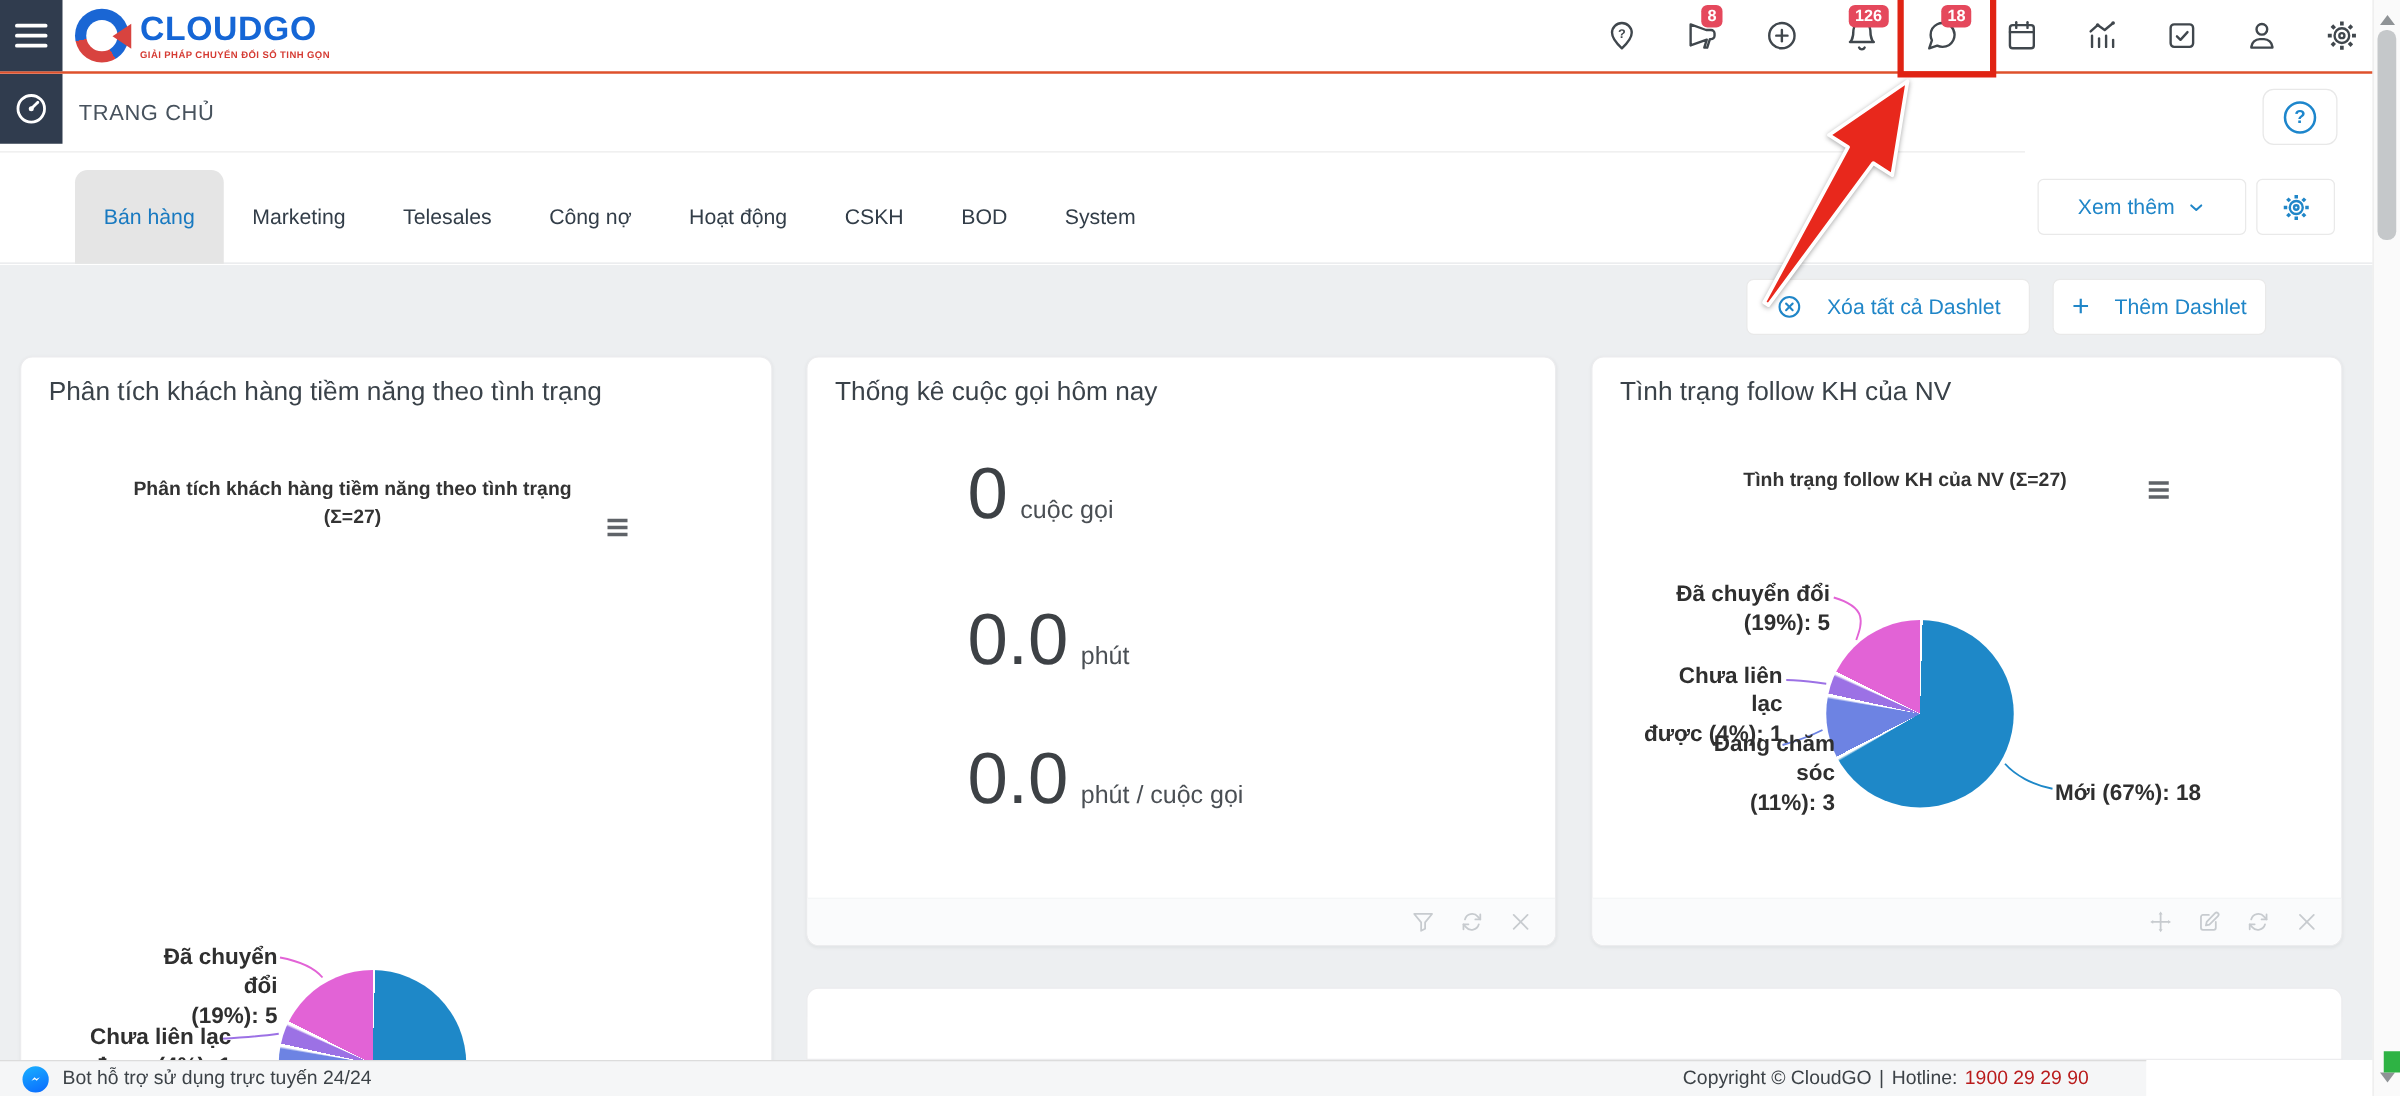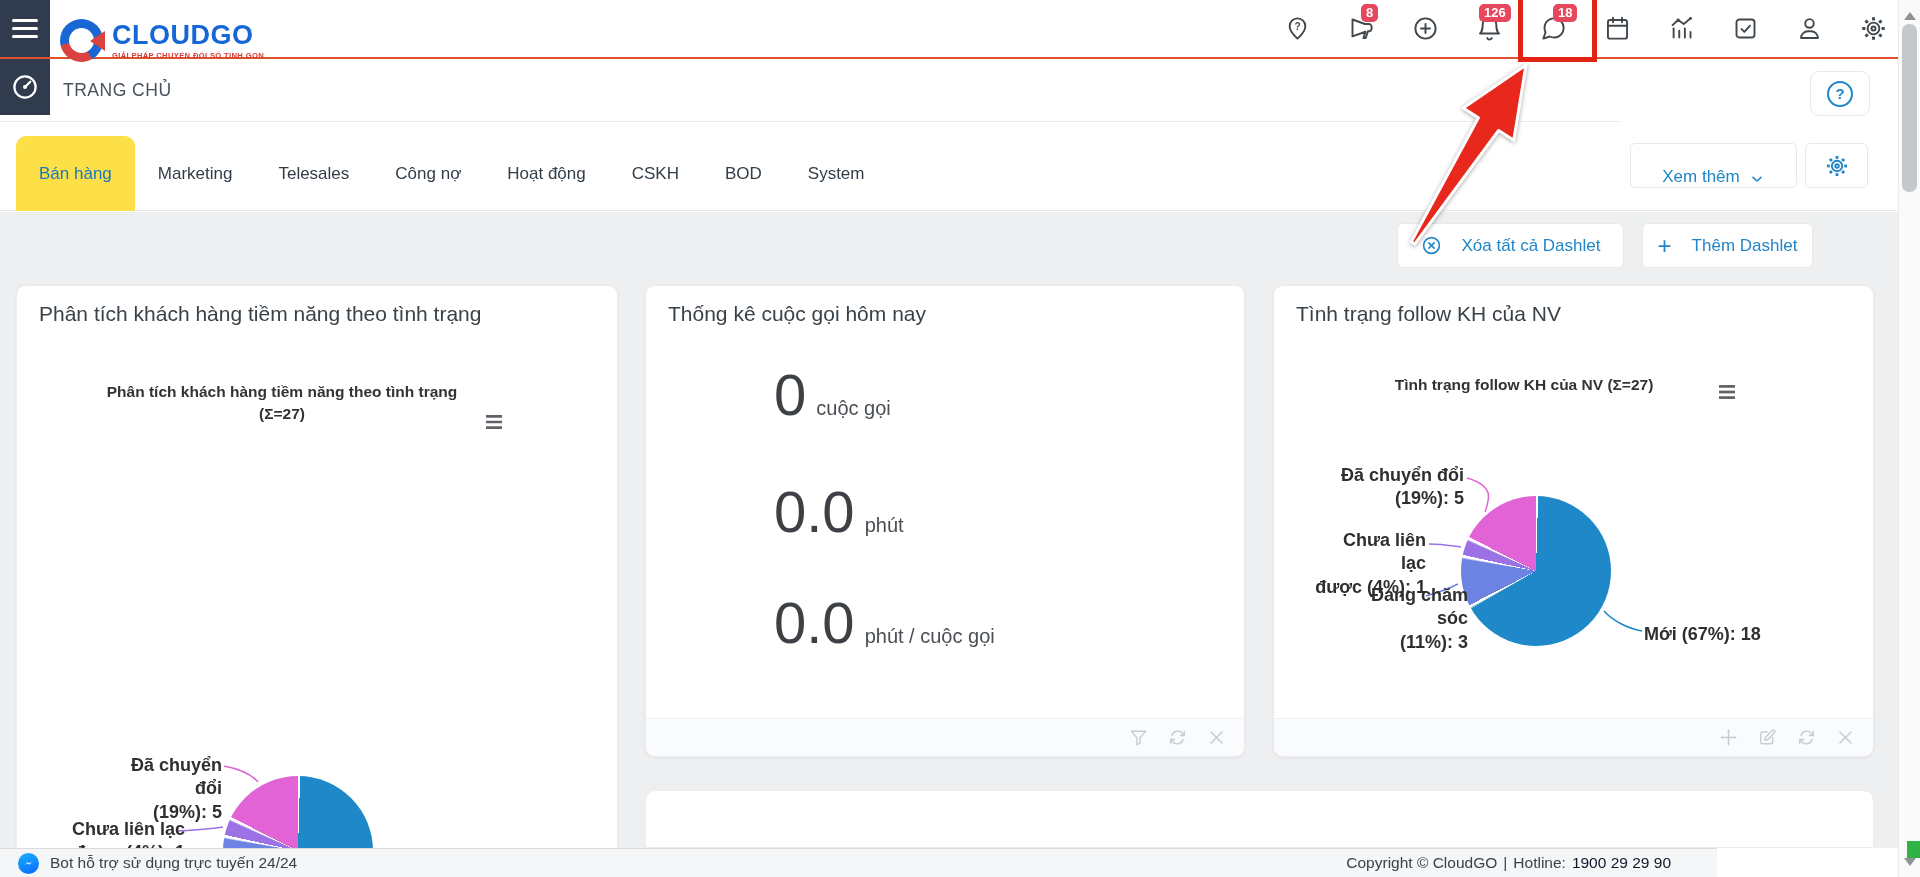--- a/index.html
+++ b/index.html
@@ -6,21 +6,21 @@
   html,body { background:#fff; }
   .app {
     position:relative; width:1920px; height:877px; overflow:hidden;
     background:#fff; font-family:"Liberation Sans","DejaVu Sans",sans-serif; color:#333;
   }
 
   
   .topbar { position:absolute; left:0; top:0; width:1920px; height:59px; background:#fff; border-bottom:2px solid #de512c; z-index:10; }
   .hamburger { position:absolute; left:0; top:0; width:50px; height:57px; background:#303c4e; display:flex; flex-direction:column; justify-content:center; align-items:center; gap:5px; cursor:pointer; }
   .hamburger span { width:26px; height:3px; background:#fff; border-radius:2px; }
-  .logo { position:absolute; left:60px; top:7px; display:flex; align-items:center; gap:9px;margin-top:12px; }
+  .logo { position:absolute; left:60px; top:7px; display:flex; align-items:center; gap:9px; }
   .logo-mark { position:relative; width:43px; height:43px; border-radius:50%; background:conic-gradient(from 150deg,#d8433f 0 30%,#1a66d4 30% 100%); }
   .logo-mark::after { content:''; position:absolute; inset:9px; background:#fff; border-radius:50%; }
   .logo-mark::before { content:''; position:absolute; left:20px; top:12px; width:0; height:0; border:10px solid transparent; border-right:15px solid #d8433f; z-index:2; }
   .logo-name { font-size:27px; font-weight:bold; color:#1566d6; letter-spacing:.5px; line-height:27px; }
   .logo-tagline { font-size:7.6px; font-weight:bold; color:#d53b33; letter-spacing:.35px; margin-top:2px; }
 
   .search { position:absolute; left:497px; top:10px; width:428px; height:37px; border:1px solid #cfd3d7; border-radius:6px; display:flex; align-items:center; padding:0 12px; gap:9px; background:#fff; }
   .search input { flex:1; border:none; outline:none; font-size:17px; color:#333; font-family:inherit; background:transparent; }
   .search input::placeholder { color:#9ba1a6; }
   .search .mag { color:#8b9096; }
@@ -39,22 +39,22 @@
   .crumb { position:absolute; left:0; top:59px; width:1620px; height:63px; background:#fff; border-bottom:1px solid #ececec; z-index:5; }
   .module-icon { position:absolute; left:0; top:0; width:50px; height:56px; background:#303c4e; color:#fff; display:flex; align-items:center; justify-content:center; }
   .page-title { position:absolute; left:63px; top:21px; font-size:17.5px; color:#47525d; letter-spacing:.5px; }
   .help-btn { position:absolute; left:1810px; top:12px; width:60px; height:45px; background:#fff; border:1px solid #e8e8e8; border-radius:9px; display:flex; align-items:center; justify-content:center; cursor:pointer; }
   .help-q { width:26px; height:26px; border:2.4px solid #1d86cc; border-radius:50%; color:#1d86cc; font-weight:bold; font-size:15px; display:flex; align-items:center; justify-content:center; }
 
   
   .tabs-row { position:absolute; left:0; top:123px; width:1920px; height:88px; background:#fff; border-bottom:1px solid #e6e8ea; z-index:4; }
   .tabs { position:absolute; left:16px; top:13px; height:75px; display:flex; align-items:center; }
   .tab { padding:0 23px; height:75px; display:flex; align-items:center; font-size:17px; color:#323d48; cursor:pointer; white-space:nowrap; }
-  .tab.active { background:#fde047; border-radius:10px 10px 0 0; color:#1879c0; }
-  .see-more { position:absolute; left:1630px; top:20px; width:167px; height:45px; background:#fff; border:1px solid #e9e9e9; border-radius:5px; color:#2086c8; font-size:17px; display:flex; align-items:flex-end; justify-content:center; gap:9px; cursor:pointer; font-family:inherit; }
+  .tab.active { background:#e5e5e5; border-radius:10px 10px 0 0; color:#1879c0;margin-left:44px; }
+  .see-more { position:absolute; left:1630px; top:20px; width:167px; height:45px; background:#fff; border:1px solid #e9e9e9; border-radius:5px; color:#2086c8; font-size:17px; display:flex; align-items:center; justify-content:center; gap:9px; cursor:pointer; font-family:inherit; }
   .gear-btn { position:absolute; left:1805px; top:20px; width:63px; height:45px; background:#fff; border:1px solid #e9e9e9; border-radius:5px; color:#2086c8; display:flex; align-items:center; justify-content:center; cursor:pointer; }
 
   
   .dash { position:absolute; left:0; top:212px; width:1920px; height:636px; background:#edeff1; }
   .btn-toolbar { position:absolute; background:#fff; border:1px solid #e9e9e9; border-radius:6px; color:#2086c8; font-size:17px; display:flex; align-items:center; justify-content:center; gap:20px; cursor:pointer; font-family:inherit; }
   .btn-clear { left:1397px; top:11px; width:227px; height:45px; }
   .btn-add { left:1642px; top:11px; width:171px; height:45px; }
   .plus-sign { font-size:24px; font-weight:400; line-height:20px; }
 
   .card { position:absolute; background:#fff; border:1px solid #ececee; border-radius:10px; box-shadow:0 1px 3px rgba(20,30,40,.06); }
@@ -76,21 +76,21 @@
   .stat-val { font-size:58px; color:#3d4145; line-height:1; }
   .stat-unit { font-size:20px; color:#4a4f54; }
 
   .partial-card { position:absolute; left:645px; top:578px; width:1229px; height:58px; background:#fff; border:1px solid #ececee; border-radius:10px 10px 0 0; overflow:hidden; }
 
   
   .footer { position:absolute; left:0; top:848px; width:1717px; height:29px; background:#f5f6f7; border-top:1px solid #dcdcdc; z-index:30; display:flex; align-items:center; justify-content:space-between; padding:0 46px 0 18px; font-size:15.5px; color:#3c4247; }
   .foot-left { display:flex; align-items:center; gap:11px; cursor:pointer; }
   .msgr { width:21px; height:21px; border-radius:50%; background:linear-gradient(160deg,#19b1ff,#0a69ff); display:flex; align-items:center; justify-content:center; }
   .foot-right { display:flex; align-items:center; gap:6px; }
-  .hotline { color:#0f172a; }
+  .hotline { color:#b91c1c; }
 
   
   .sb { position:absolute; left:1898px; top:0; width:22px; height:877px; background:#fafafa; border-left:1px solid #ebebeb; z-index:40; }
   .sb-up { position:absolute; left:5px; top:6px; width:0; height:0; border:6px solid transparent; border-bottom:8px solid #8f9396; cursor:pointer; }
   .sb-down { position:absolute; left:5px; top:858px; width:0; height:0; border:6px solid transparent; border-top:8px solid #8f9396; cursor:pointer; }
   .sb-thumb { position:absolute; left:3px; top:24px; width:15px; height:168px; background:#c5c8ca; border-radius:7px; cursor:pointer; }
   .green-widget { position:absolute; left:1907px; top:841px; width:13px; height:17px; background:#2eb344; z-index:41; }
 
   svg.ic { display:block; }
 </style>

